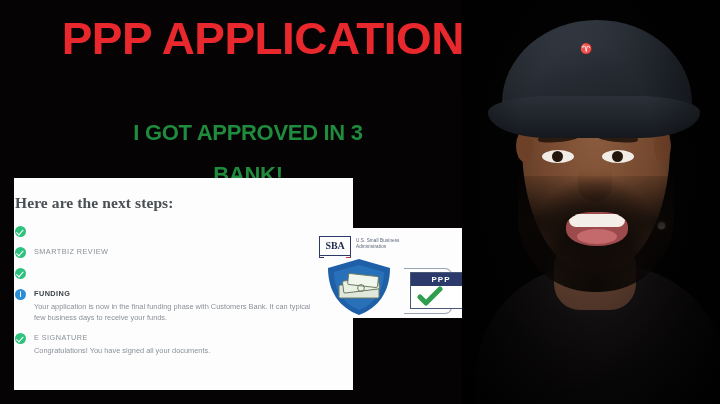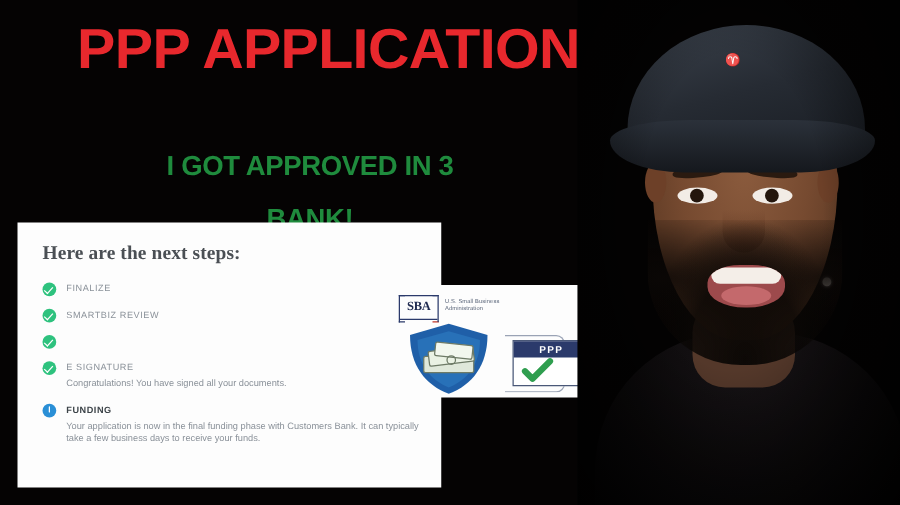--- a/index.html
+++ b/index.html
@@ -43,21 +43,21 @@
     color: #1f8b3d;
     margin-top: 28px;
   }
 
   
   .steps-card {
     position: absolute;
     left: 14px; top: 178px;
     width: 339px; height: 212px;
     background: #fdfdfd;
-    padding: 16px 14px 10px 20px;
+    padding: 16px 14px 10px 1px;
     overflow: hidden;
   }
   .steps-heading {
     font-family: "Liberation Serif", serif;
     font-weight: bold;
     font-size: 15.5px;
     color: #4a4f54;
     letter-spacing: 0.1px;
     margin-bottom: 13px;
   }
@@ -348,49 +348,46 @@
   <div class="subtitle">
     <div>I GOT APPROVED IN 3</div>
     <div>BANK!</div>
   </div>
 
   <div class="steps-card">
     <div class="steps-heading">Here are the next steps:</div>
 
     <div class="step-row">
       <span class="step-badge done"></span>
-      <div class="step-body">
-        <div class="step-label">FINALIZE</div>
-      </div>
     </div>
 
     <div class="step-row">
       <span class="step-badge done"></span>
       <div class="step-body">
         <div class="step-label">SMARTBIZ REVIEW</div>
       </div>
     </div>
 
     <div class="step-row">
       <span class="step-badge done"></span>
+    </div>
+
+    <div class="step-row">
+      <span class="step-badge active"></span>
+      <div class="step-body">
+        <div class="step-label bold">FUNDING</div>
+        <div class="step-desc">Your application is now in the final funding phase with Customers Bank. It can typically take a few business days to receive your funds.</div>
+      </div>
     </div>
 
     <div class="step-row">
       <span class="step-badge done"></span>
       <div class="step-body">
         <div class="step-label">E SIGNATURE</div>
         <div class="step-desc">Congratulations! You have signed all your documents.</div>
-      </div>
-    </div>
-
-    <div class="step-row">
-      <span class="step-badge active"></span>
-      <div class="step-body">
-        <div class="step-label bold">FUNDING</div>
-        <div class="step-desc">Your application is now in the final funding phase with Customers Bank. It can typically take a few business days to receive your funds.</div>
       </div>
     </div>
   </div>
 
   <div class="sba-card">
     <div class="sba-logo-row">
       <div class="sba-mark">
         <div class="brk"></div>
         <div class="txt">SBA</div>
       </div>

